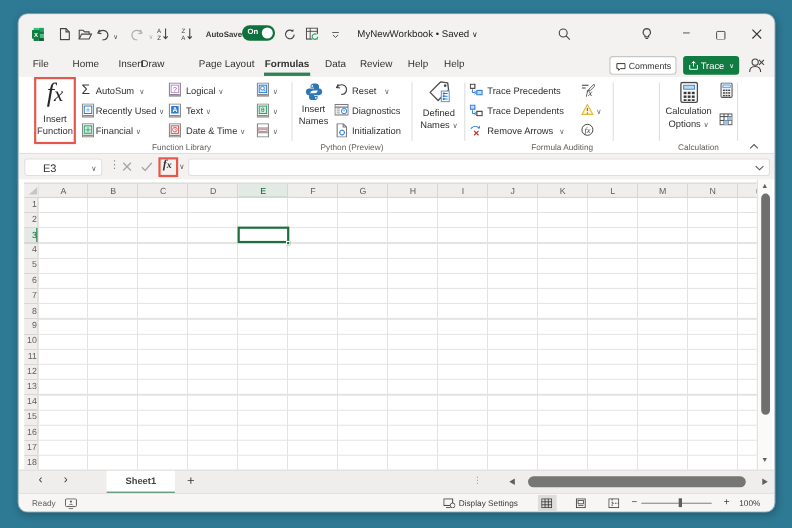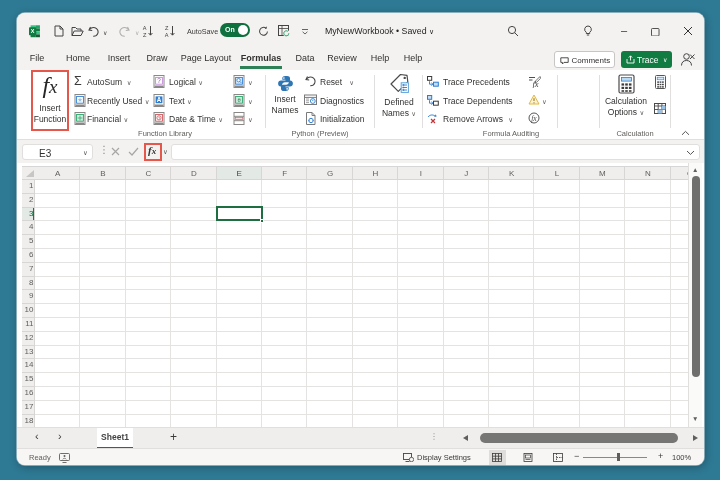--- a/index.html
+++ b/index.html
@@ -6,21 +6,21 @@
   html,body { width:720px; height:480px; overflow:hidden; }
   body { background:#2e7994; font-family:"Liberation Sans", sans-serif; position:relative; }
   .abs { position:absolute; }
   #win {
     position:absolute; left:17px; top:13px; width:687px; height:452px;
     background:#f4f2f1; border-radius:8px; overflow:hidden;
     box-shadow:0 0 0 1px rgba(255,255,255,0.45), 1px 2px 8px rgba(0,0,0,0.30);
   }
   
   #titlebar { position:absolute; left:0; top:0; width:687px; height:35px; background:#f4f2f1; }
-  .ttext { font-size:9px; color:#333; }
+  .ttext { font-size:9px; color:#333;font-weight:bold; }
   
   #menubar { position:absolute; left:0; top:35px; width:687px; height:22px; background:#f4f2f1; }
   .mtab { position:absolute; top:0; height:22px; line-height:21px; font-size:9px; color:#323130; text-align:center; }
   
   #ribbon { position:absolute; left:0; top:57px; width:687px; height:70px; background:#fff; border-bottom:1px solid #e1dfdd; }
   .rsep { position:absolute; top:5px; width:1px; height:53px; background:#e1dfdd; }
   .rlabel { position:absolute; top:59px; font-size:7.5px; color:#605e5c; white-space:nowrap; transform:translateX(-50%); }
   .rbtn-small { position:absolute; font-size:8.5px; color:#323130; white-space:nowrap; }
   .chev { font-size:6.5px; color:#605e5c; }
   .bigbtn { position:absolute; text-align:center; font-size:8.5px; color:#323130; }
@@ -127,21 +127,21 @@
         <rect x="0.5" y="0.5" width="8" height="8" rx="1" fill="none" stroke="#3b3a39" stroke-width="0.95"></rect>
       </svg>
     <svg class="abs" style="left:666px;top:13px" width="10" height="10" viewBox="0 0 10 10">
         <path d="M1 1 L9 9 M9 1 L1 9" stroke="#333" stroke-width="1"></path>
       </svg>
   </div>
   <div id="menubar">
     <div class="mtab" style="left:8px;width:24px">File</div>
     <div class="mtab" style="left:46px;width:30px">Home</div>
     <div class="mtab" style="left:88px;width:28px">Insert</div>
-    <div class="mtab" style="left:126px;width:28px">Draw</div>
+    <div class="mtab" style="left:108px;width:28px">Draw</div>
     <div class="mtab" style="left:162px;width:54px">Page Layout</div>
     <div class="mtab" style="left:221px;width:46px;font-weight:bold">Formulas
       <div class="abs" style="left:2px;right:2px;bottom:1.5px;height:2.5px;background:#2e8157"></div>
     </div>
     <div class="mtab" style="left:276px;width:24px">Data</div>
     <div class="mtab" style="left:308px;width:34px">Review</div>
     <div class="mtab" style="left:350px;width:26px">Help</div>
     <div class="mtab" style="left:384px;width:24px">Help</div>
 
     <div class="abs" style="left:537px;top:3px;width:61px;height:17px;background:#fff;border:1px solid #c8c6c4;border-radius:3px">
@@ -452,21 +452,21 @@
 
     <div class="abs" style="left:671px;top:0;width:14px;height:264px;background:#fafaf9;border-left:1px solid #e1dfdd">
       <div class="abs" style="left:3px;top:3px;font-size:6.5px;color:#606060">▲</div>
       <div class="abs" style="left:2.5px;top:13px;width:8px;height:201px;background:#6f6f6e;border-radius:4px"></div>
       <div class="abs" style="left:3px;bottom:5px;font-size:6.5px;color:#606060">▼</div>
     </div>
   </div>
   <div id="tabbar">
     <div class="abs" style="left:18px;top:2px;font-size:11px;color:#3b3a39">‹</div>
     <div class="abs" style="left:41px;top:2px;font-size:11px;color:#3b3a39">›</div>
-    <div class="abs" style="left:80px;top:0;width:36px;height:21px;background:#fff;border-bottom:2.5px solid #217346;text-align:center;font-size:8.5px;font-weight:bold;color:#444;line-height:19px">Sheet1</div>
+    <div class="abs" style="left:80px;top:0;width:62px;height:21px;background:#fff;border-bottom:2.5px solid #217346;text-align:center;font-size:8.5px;font-weight:bold;color:#444;line-height:19px">Sheet1</div>
     <div class="abs" style="left:153px;top:1.5px;font-size:12px;color:#3b3a39">+</div>
     <div class="abs" style="left:413px;top:4px;font-size:8px;color:#888">⋮</div>
     <div class="abs" style="left:446px;top:6.5px;width:0;height:0;border-top:3.5px solid transparent;border-bottom:3.5px solid transparent;border-right:5px solid #605e5c"></div>
     <div class="abs" style="left:463px;top:5px;width:198px;height:10px;background:#767674;border-radius:5px"></div>
     <div class="abs" style="left:676px;top:6.5px;width:0;height:0;border-top:3.5px solid transparent;border-bottom:3.5px solid transparent;border-left:5px solid #605e5c"></div>
   </div>
   <div id="statusbar">
     <div class="abs" style="left:12px;top:4px;font-size:7.5px;color:#605e5c">Ready</div>
     <svg class="abs" style="left:42px;top:3.5px" width="11" height="10" viewBox="0 0 11 10">
       <rect x="0.5" y="0.5" width="10" height="7" rx="1" fill="none" stroke="#605e5c" stroke-width="0.9"></rect>

